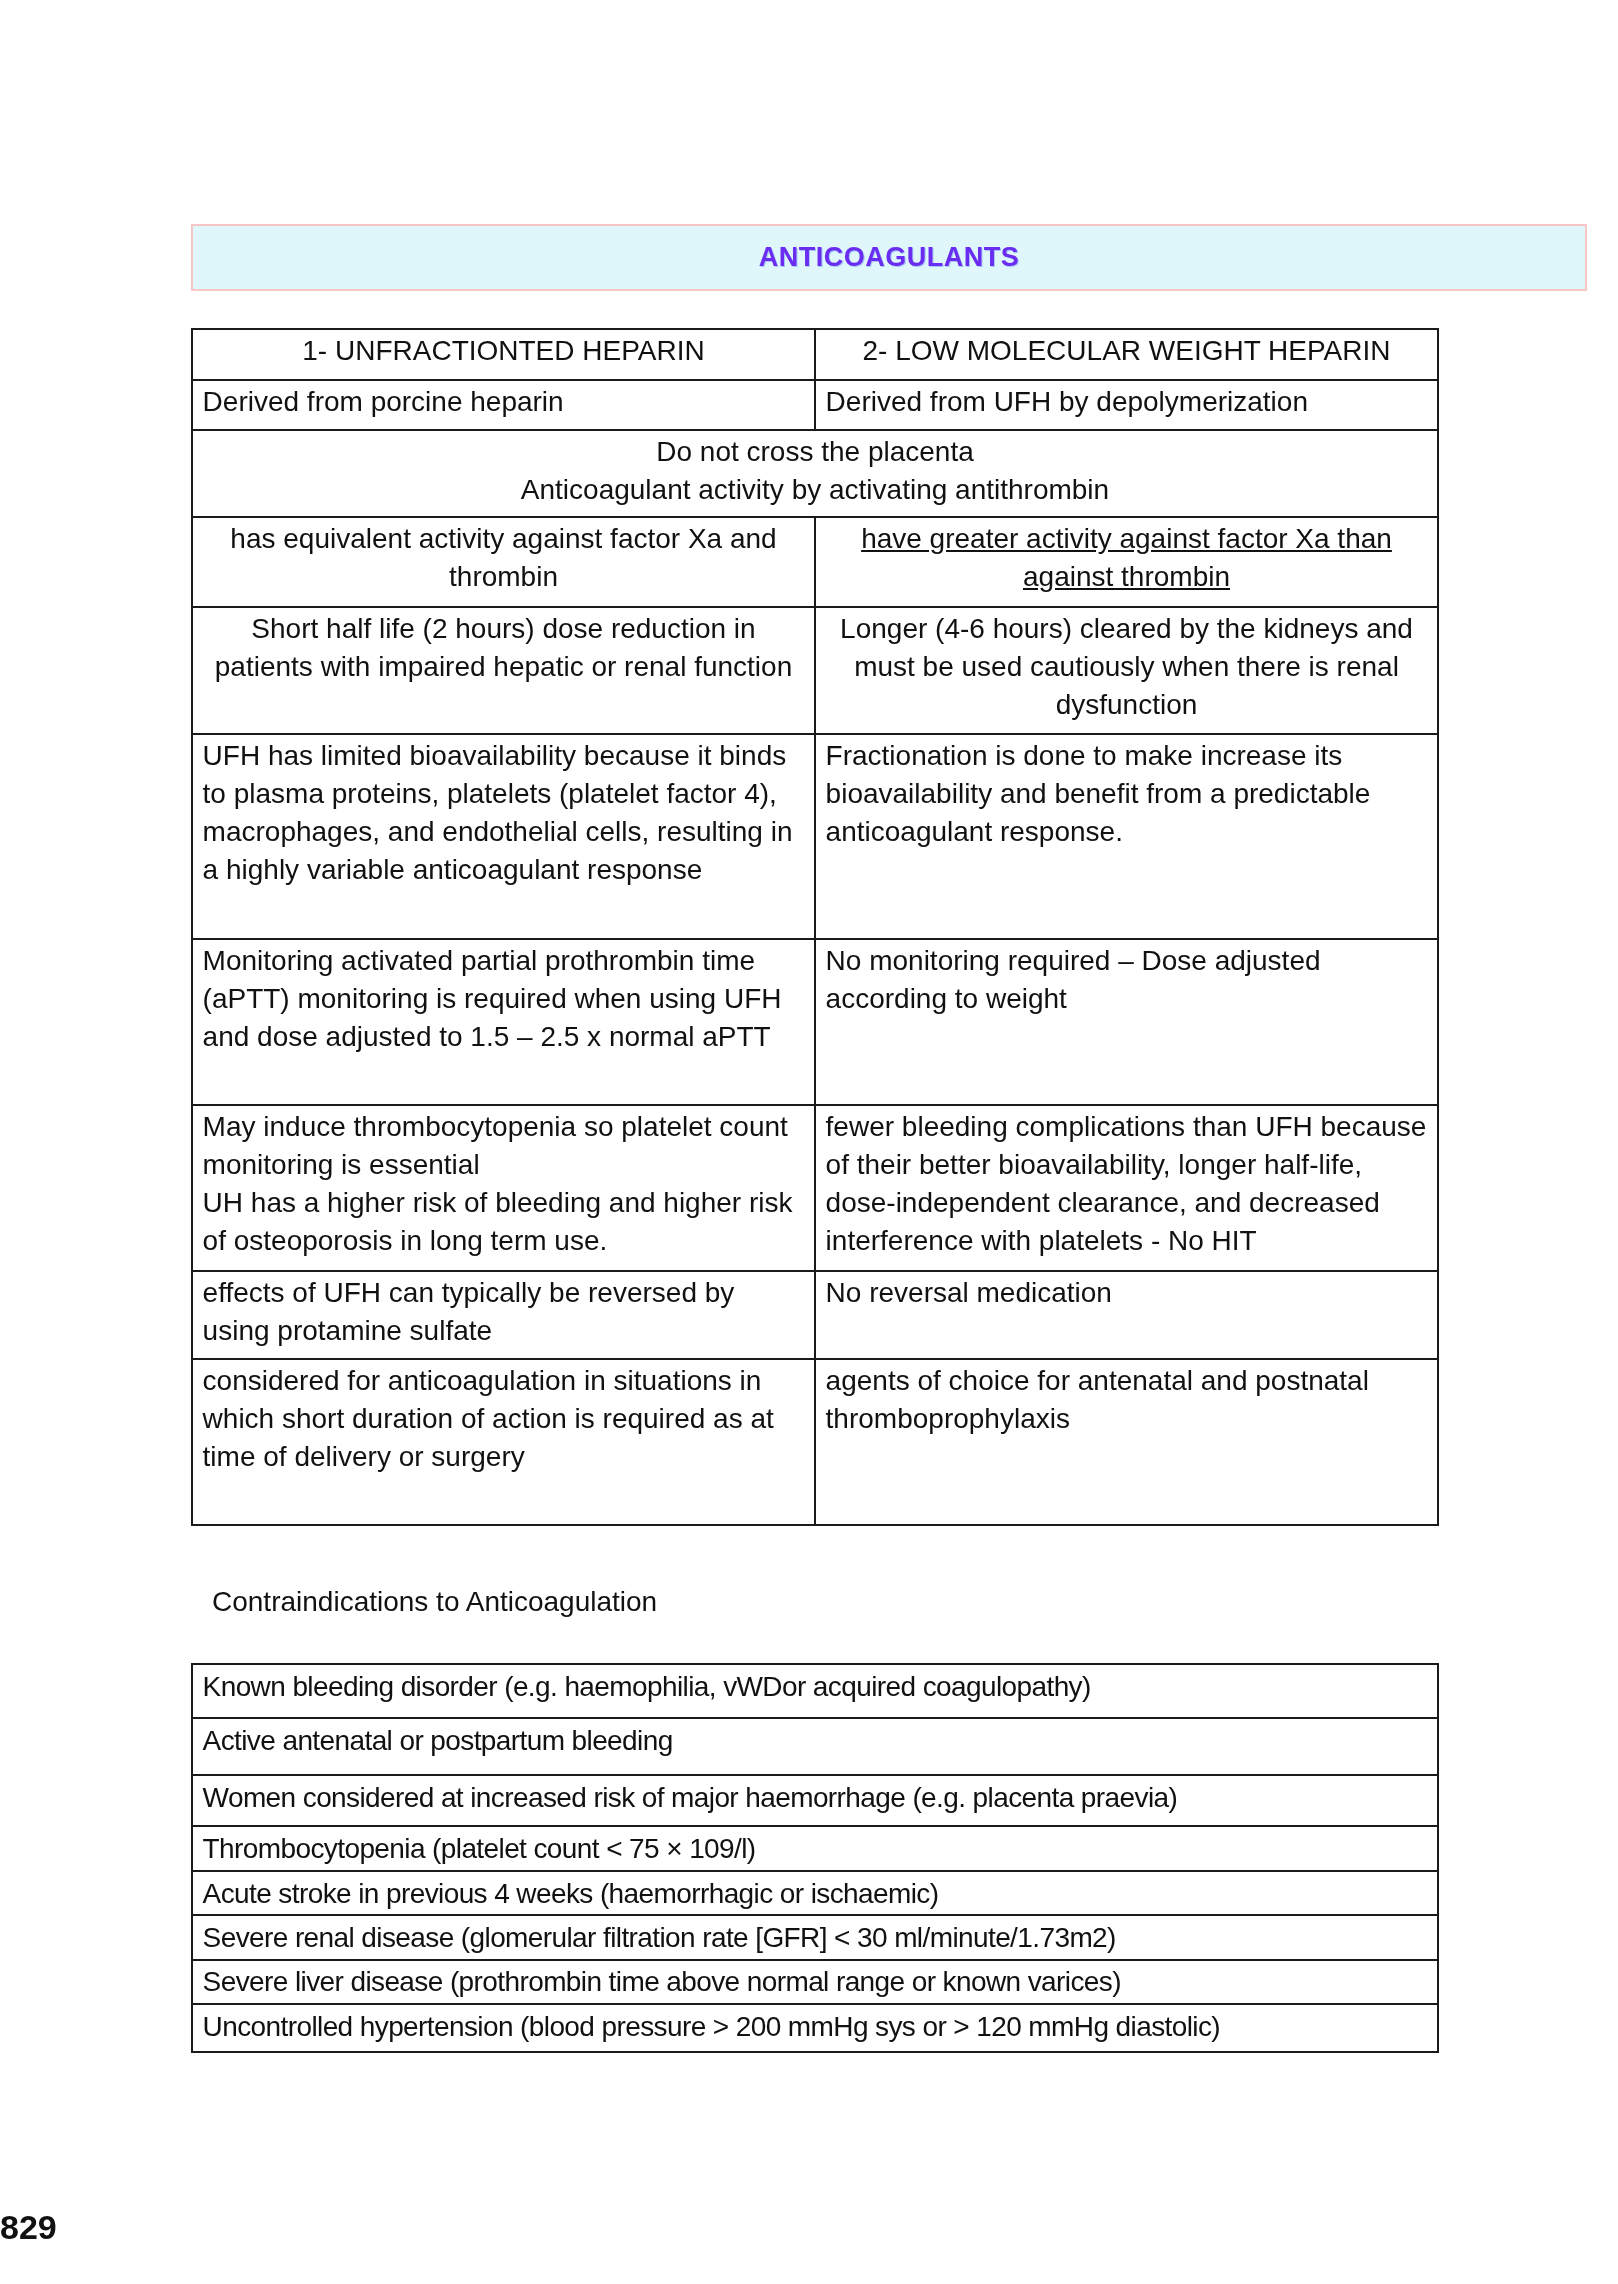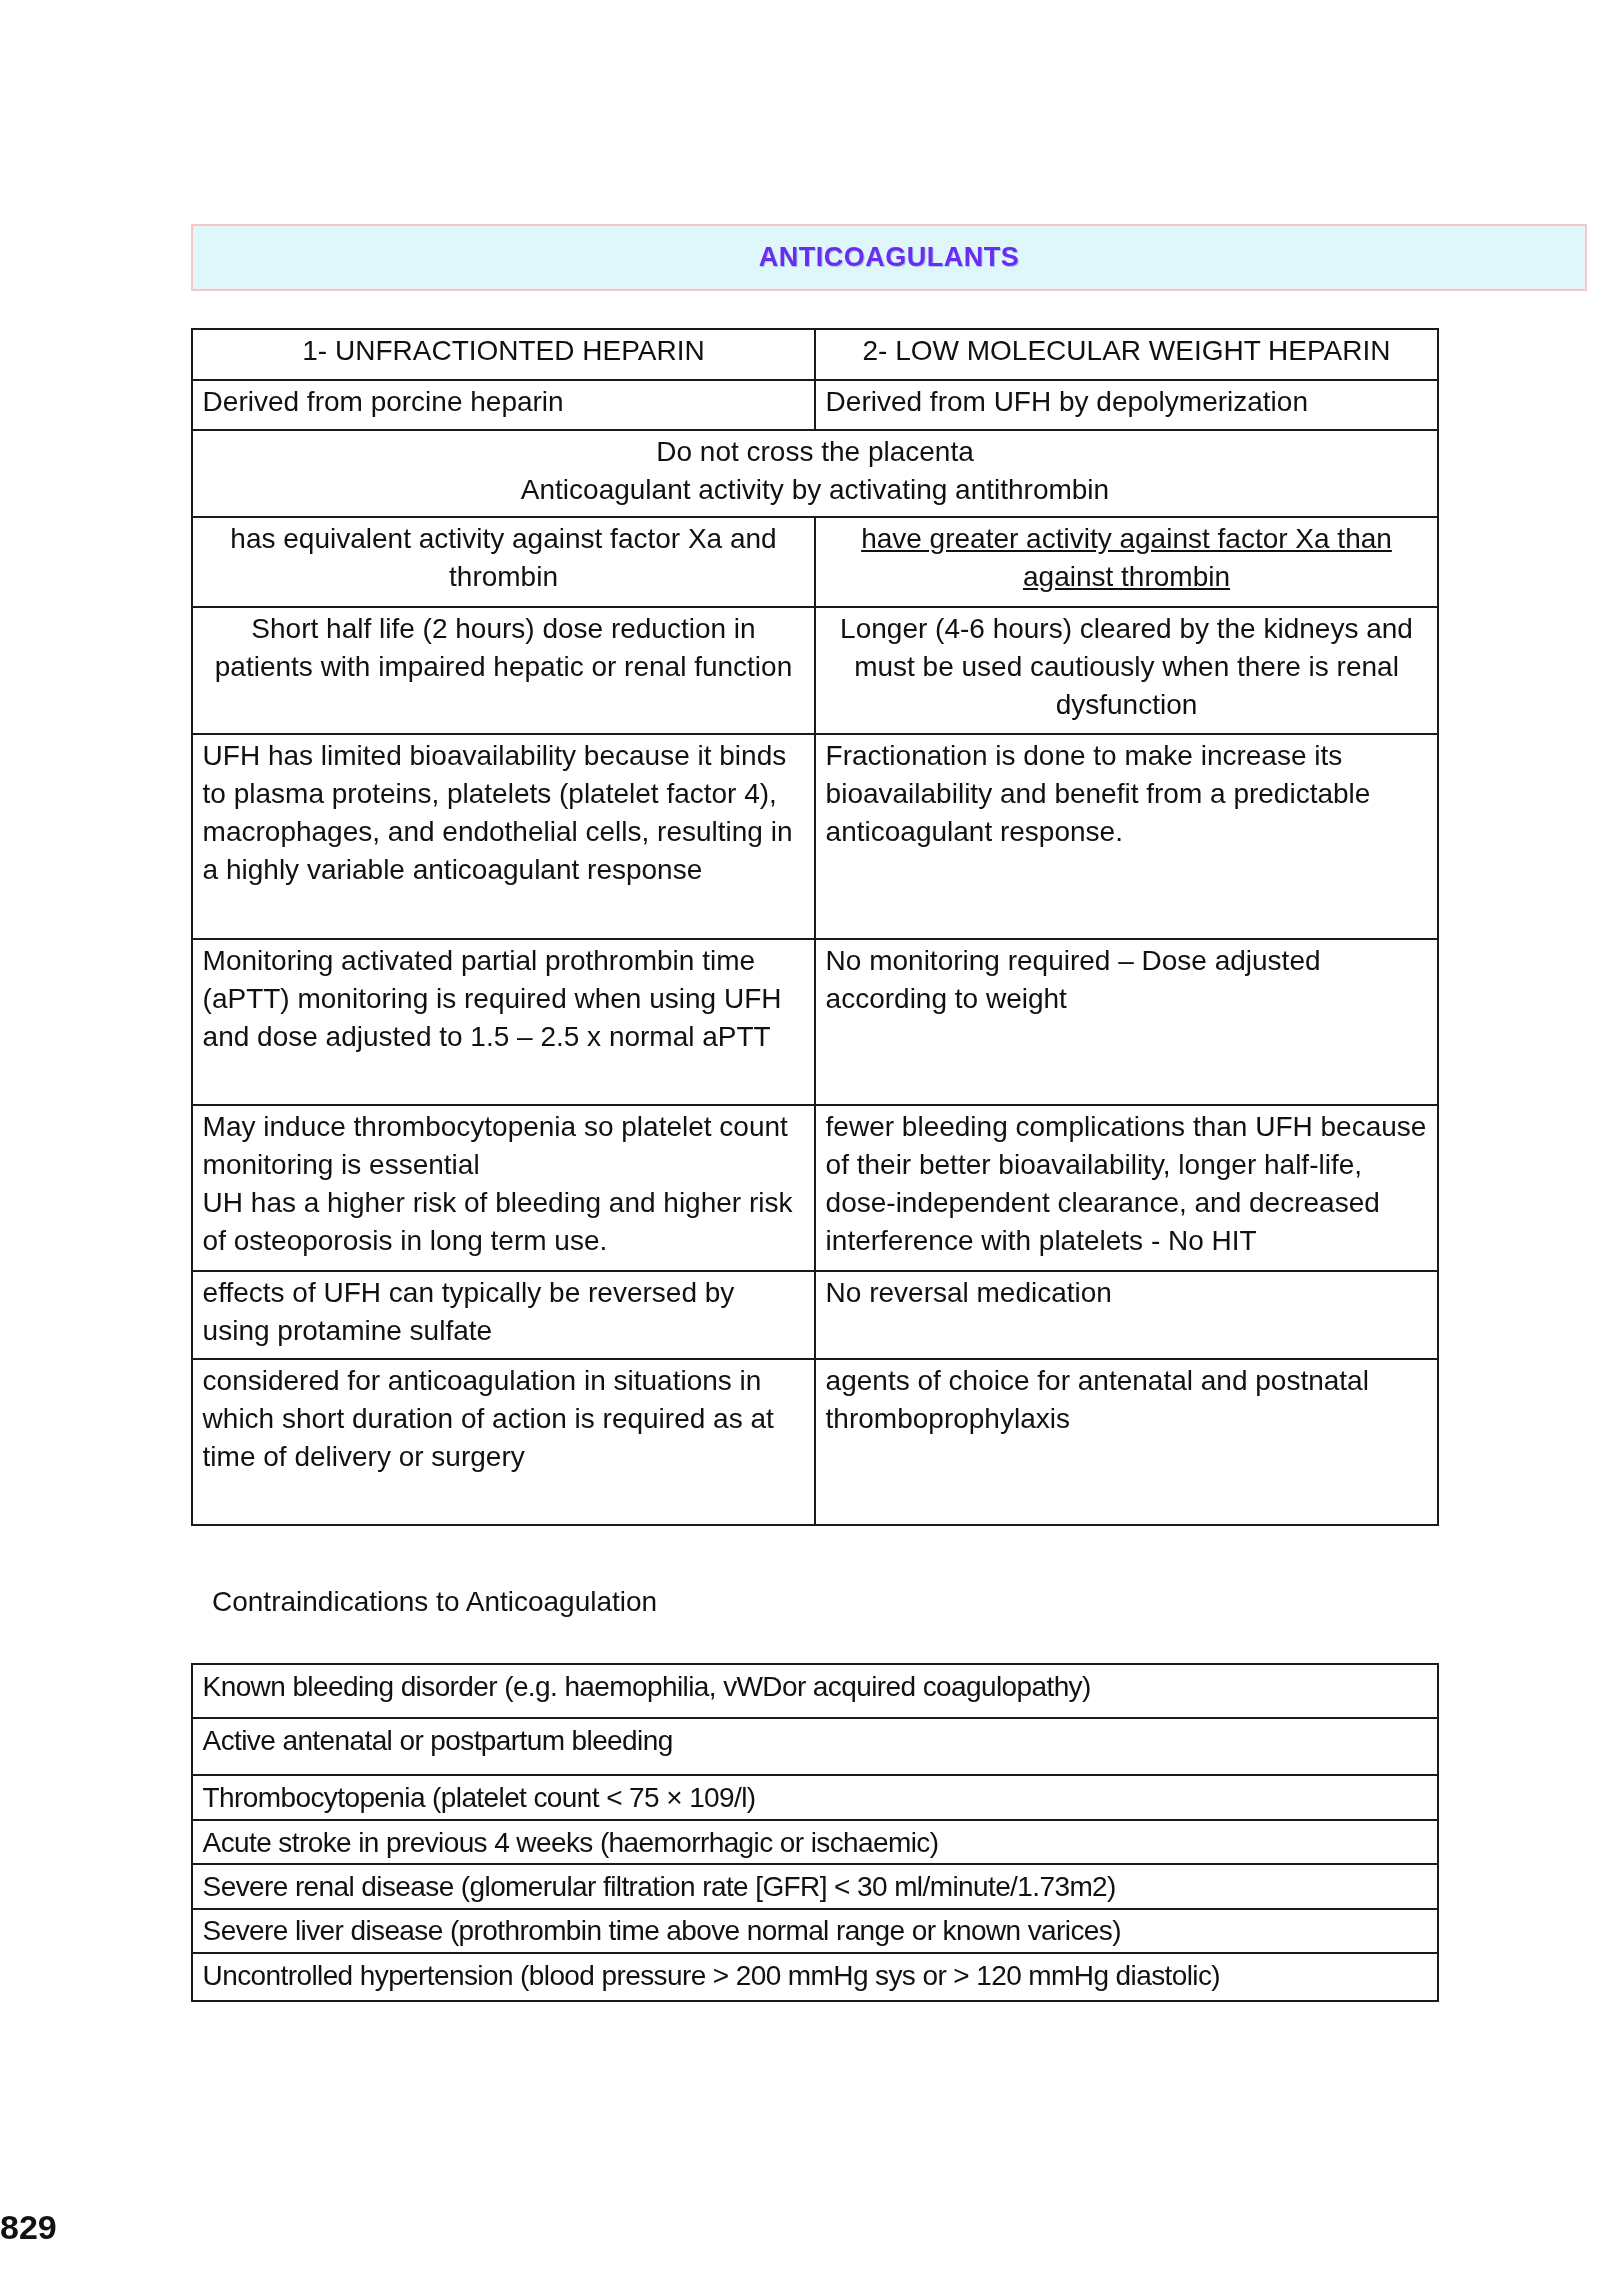--- a/index.html
+++ b/index.html
@@ -81,20 +81,23 @@
 <div class="heading">Contraindications to Anticoagulation</div>
 
 <table id="t2">
   <tbody>
       <tr style="height:54px">
         <td>Known bleeding disorder (e.g. haemophilia, vWDor acquired coagulopathy)</td>
       </tr>
   <tr style="height:57px">
         <td>Active antenatal or postpartum bleeding</td>
       </tr>
+  <tr style="height:51px">
+        <td>Women considered at increased risk of major haemorrhage (e.g. placenta praevia)</td>
+      </tr>
   <tr style="height:45px">
         <td>Thrombocytopenia (platelet count &lt; 75 × 109/l)</td>
       </tr>
   <tr style="height:41px">
         <td>Acute stroke in previous 4 weeks (haemorrhagic or ischaemic)</td>
       </tr>
   <tr style="height:42px">
         <td>Severe renal disease (glomerular  filtration rate [GFR] &lt; 30 ml/minute/1.73m2)</td>
       </tr>
   <tr style="height:43px">

